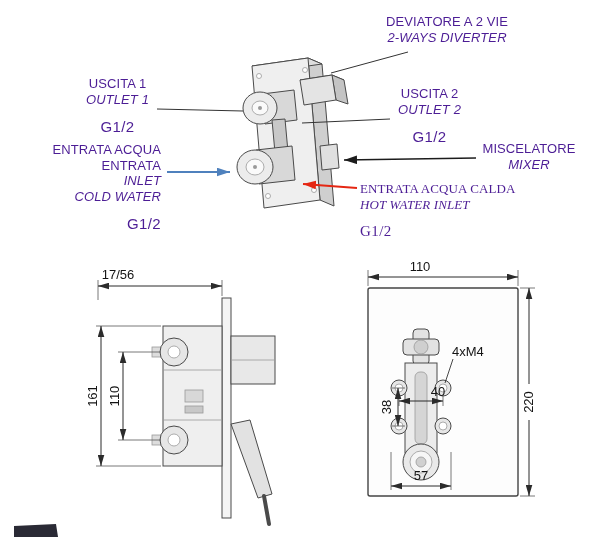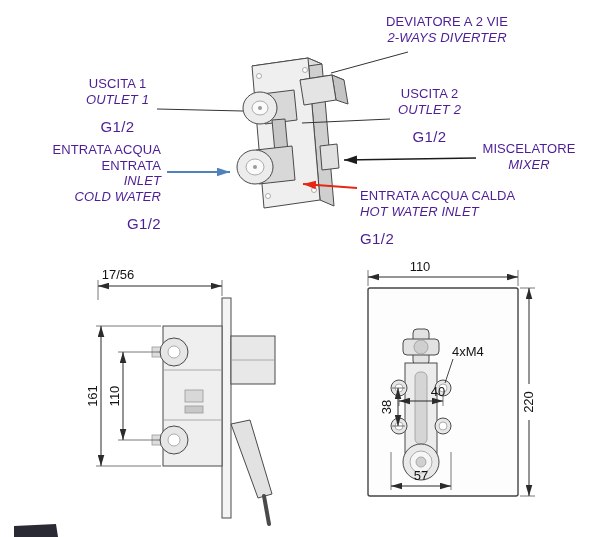--- a/index.html
+++ b/index.html
@@ -192,19 +192,19 @@
     <div class="en">INLET</div>
     <div class="en">COLD WATER</div>
     <div class="thread">G1/2</div>
   </div>
 
   <div class="callout ta-c" style="left:474px; top:141px; width:110px;">
     <div class="it">MISCELATORE</div>
     <div class="en">MIXER</div>
   </div>
 
-  <div class="callout ta-l" style="left:360px; top:188px; width:232px;">
+  <div class="callout ta-l" style="left:360px; top:181px; width:232px;font-family:Liberation Serif, serif;">
     <div class="it">ENTRATA ACQUA CALDA</div>
     <div class="en">HOT WATER INLET</div>
     <div class="thread">G1/2</div>
   </div>
 
 </div>
 
 </body></html>

